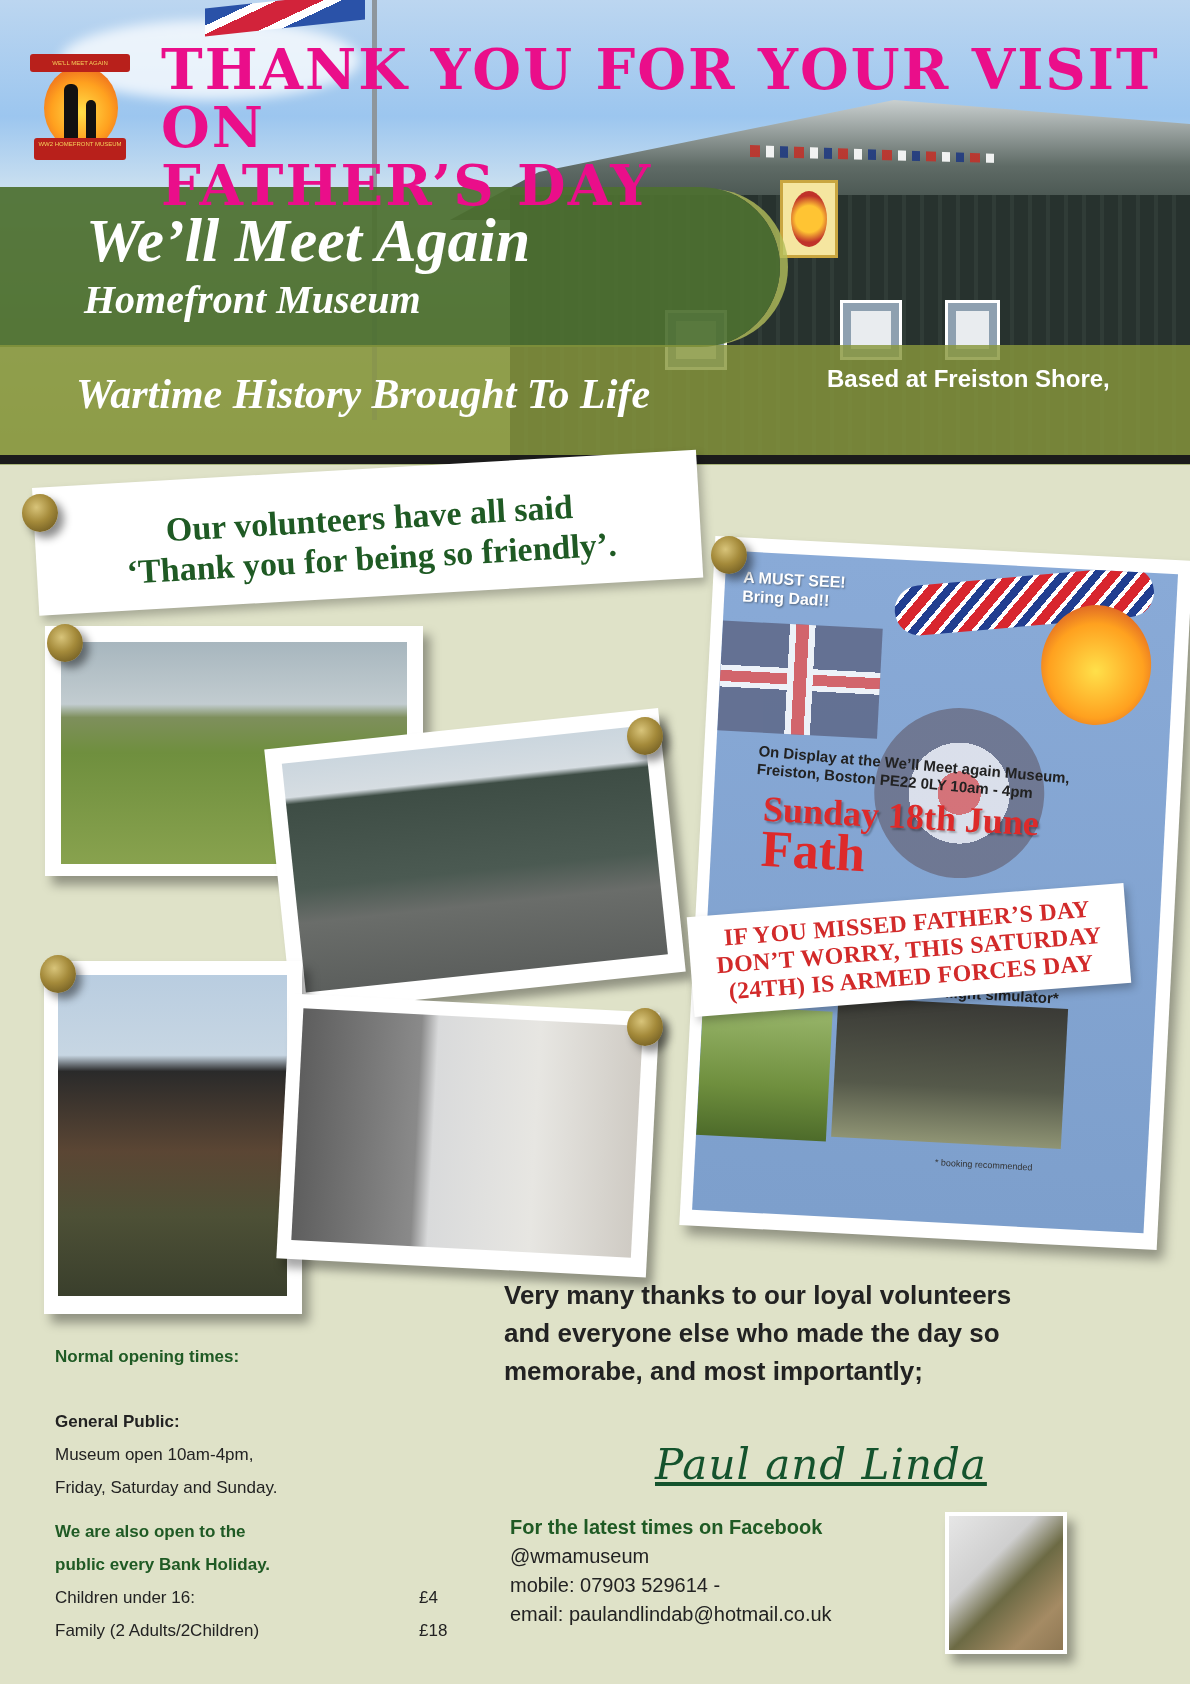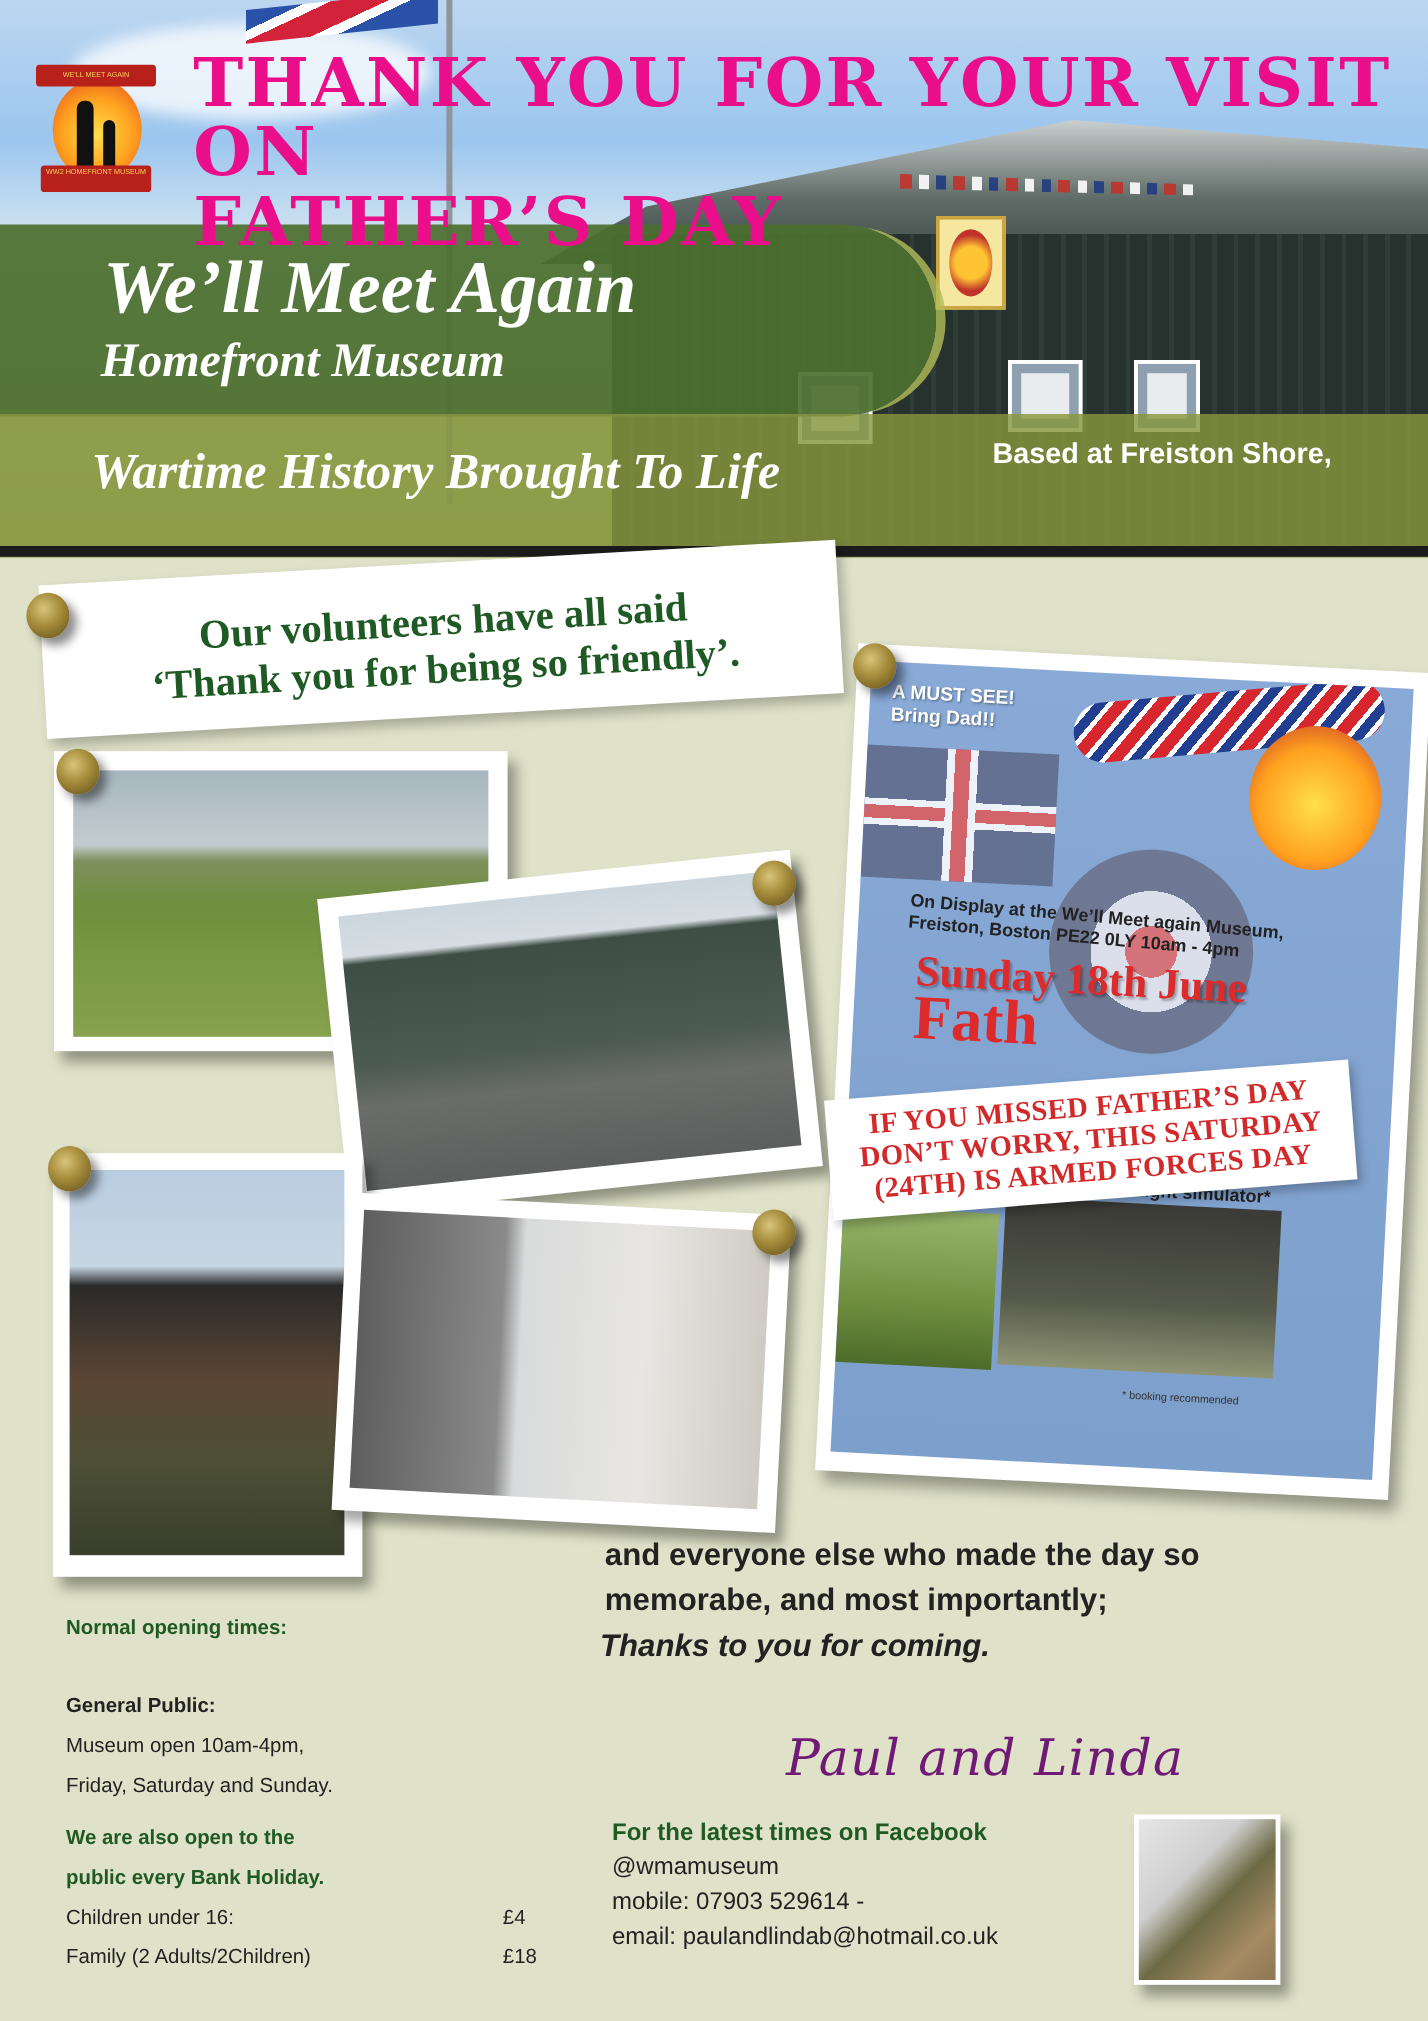--- a/index.html
+++ b/index.html
@@ -128,22 +128,22 @@
   
   .hours { position: absolute; left: 55px; top: 1340px; width: 420px; color: #222; font-size: 17px; line-height: 33px; }
   .hours .green { color: #1f5a24; font-weight: bold; }
   .hours .bold { font-weight: bold; margin-top: 32px; }
   .hours .gap { height: 11px; }
   .price-row { display: flex; justify-content: space-between; width: 406px; }
 
   .thanks { position: absolute; left: 504px; top: 1276px; width: 660px; color: #222; font-weight: bold;
     font-size: 26px; line-height: 38px; }
   .thanks .ital { font-style: italic; margin-left: -4px; }
-  .signature { position: absolute; left: 655px; top: 1440px; color: #701a75;
-    font-family: "DejaVu Serif", serif; font-style: italic; font-size: 42px; line-height: 50px; letter-spacing: 1px; }
+  .signature { position: absolute; left: 655px; top: 1440px; color: #14532d;
+    font-family: "DejaVu Serif", serif; font-style: italic; font-size: 42px; line-height: 50px; letter-spacing: 1px; text-decoration: underline; }
   .contact { position: absolute; left: 510px; top: 1513px; color: #222; font-size: 20px; line-height: 29px; }
   .contact .green { color: #1f5a24; font-weight: bold; }
   .ph-couple { left: 945px; top: 1512px; width: 122px; height: 142px; }
   .ph-couple .img { left: 4px; top: 4px; width: 114px; height: 134px;
     background: linear-gradient(135deg, #e6e6e6 0%, #cfcfcf 35%, #6c6a44 55%, #a58b64 80%, #8e7753 100%); }
 </style>
 </head>
 <body>
 
 <div class="header">
@@ -264,23 +264,23 @@
     <span>Children under 16:</span>
     <span style="width:42px;">£4</span>
   </div>
   <div class="price-row">
     <span>Family (2 Adults/2Children)</span>
     <span style="width:42px;">£18</span>
   </div>
 </div>
 
 <div class="thanks">
+  <div>Very many thanks to our loyal volunteers</div>
   <div>and everyone else who made the day so</div>
   <div>memorabe, and most importantly;</div>
-  <div class="ital">Thanks to you for coming.</div>
 </div>
 <div class="signature">Paul and Linda</div>
 
 <div class="contact">
   <div class="green">For the latest times on Facebook</div>
   <div>@wmamuseum</div>
   <div>mobile: 07903 529614 -</div>
   <div>email: paulandlindab@hotmail.co.uk</div>
 </div>
 <div class="photo ph-couple">

